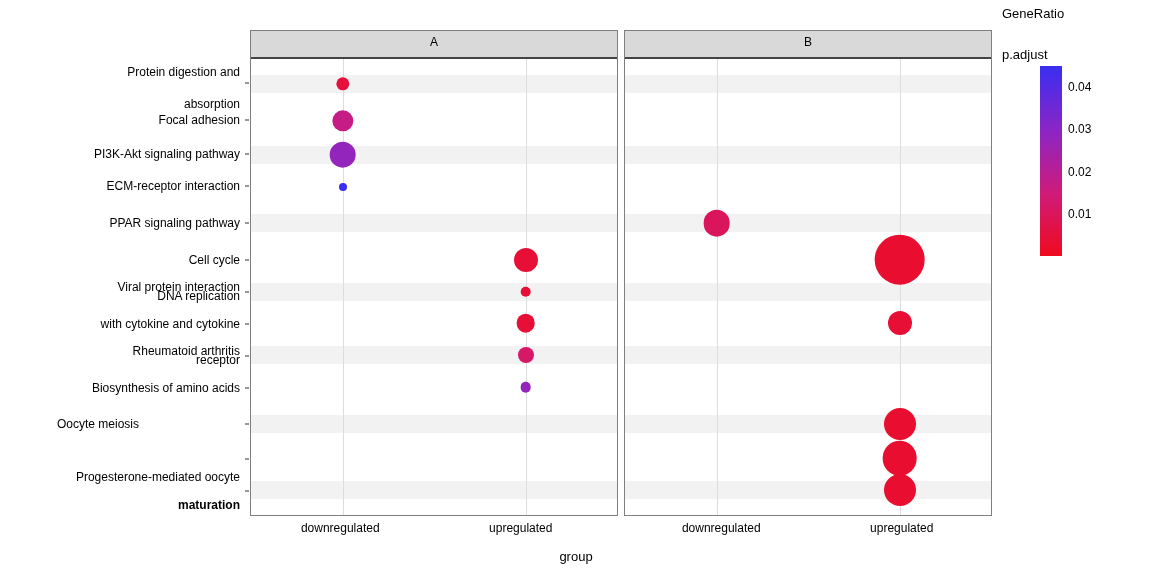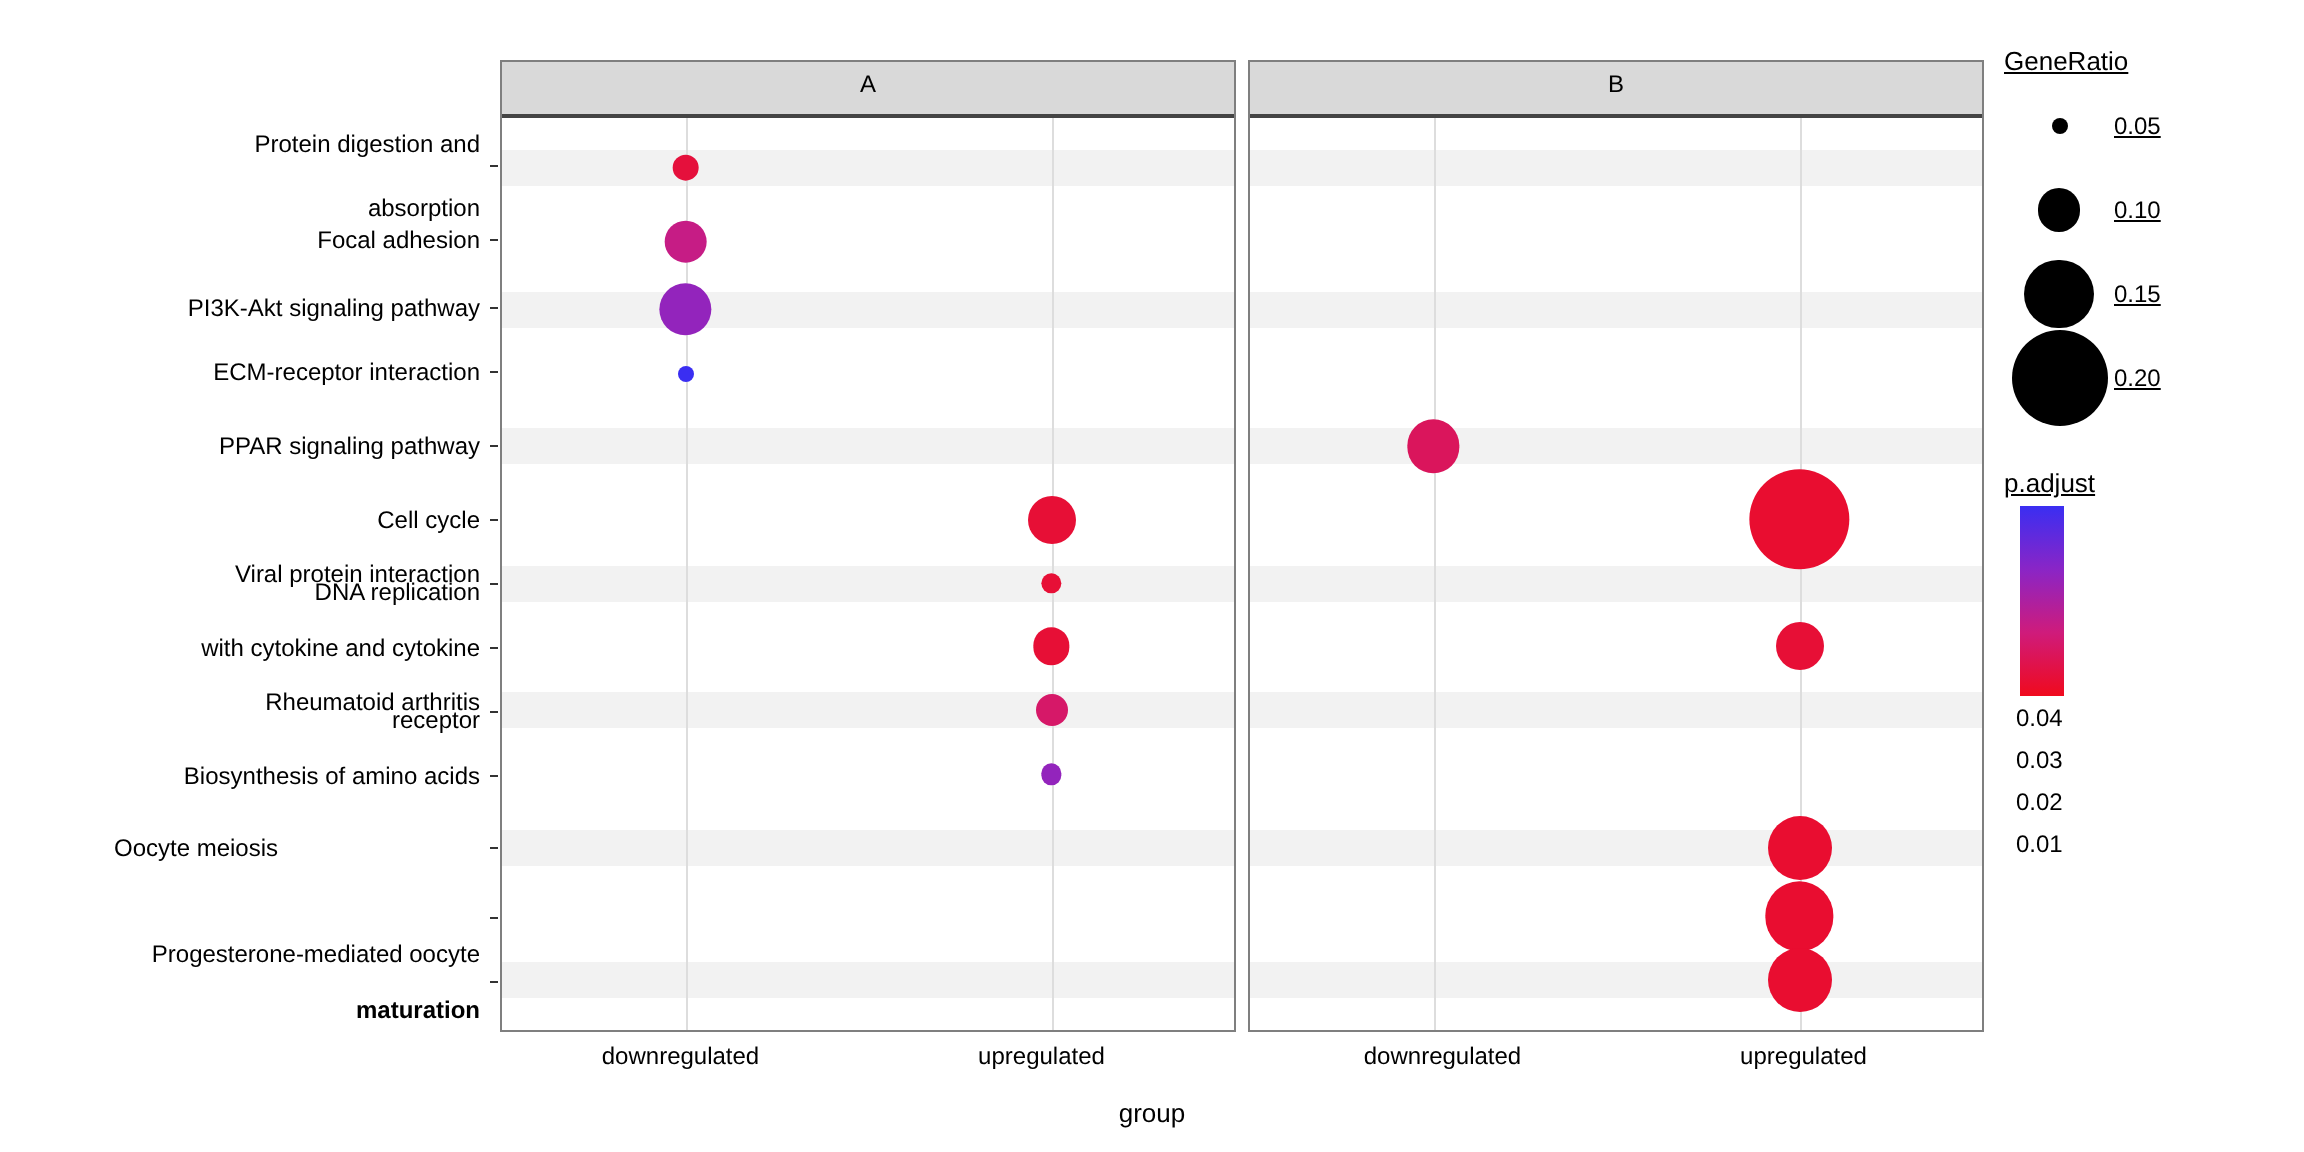--- a/index.html
+++ b/index.html
@@ -113,23 +113,22 @@
   .axis-title {
     position: absolute;
     font-size: 13px;
     left: 50%;
     bottom: 12px;
     transform: translateX(-50%);
   }
   .legends {
     position: absolute;
     right: 10px;
-    top: 23px;
+    top: 6px;
     width: 140px;
-    text-decoration: underline;
   }
   .legend-title {
     font-size: 13px;
     margin-bottom: 6px;
   }
   .legend-size {
     margin-bottom: 26px;
   }
   .legend-size-row {
     display: flex;
@@ -153,21 +152,21 @@
   .colorbar {
     width: 22px;
     height: 190px;
     background: linear-gradient(to bottom, #3a2ef2, #8a25c6, #cf1b7b, #f00a1d);
     margin-left: 8px;
   }
   .color-scale {
     position: relative;
     height: 190px;
     display: flex;
-    flex-direction: column;
+    flex-direction: row;
     justify-content: center;
   }
   .color-ticks {
     position: relative;
     width: 50px;
     height: 190px;
   }
   .color-tick-lab {
     position: absolute;
     left: 6px;
@@ -269,46 +268,20 @@
         <div class="x-label" style="left: 25%;">downregulated</div>
         <div class="x-label" style="left: 75%;">upregulated</div>
       </div>
     </div>
 
   <div class="axis-title">group</div>
 
   <div class="legends">
     <div class="legend-size">
       <div class="legend-title">GeneRatio</div>
-      <div id="size-legend-rows">
-          <div class="legend-size-row">
-            <div class="legend-size-sym">
-              <div style="width: 8px; height: 8px;"></div>
-            </div>
-            <div class="legend-size-lab">0.05</div>
-          </div>
-          <div class="legend-size-row">
-            <div class="legend-size-sym">
-              <div style="width: 21.3333px; height: 21.3333px;"></div>
-            </div>
-            <div class="legend-size-lab">0.10</div>
-          </div>
-          <div class="legend-size-row">
-            <div class="legend-size-sym">
-              <div style="width: 34.6667px; height: 34.6667px;"></div>
-            </div>
-            <div class="legend-size-lab">0.15</div>
-          </div>
-          <div class="legend-size-row">
-            <div class="legend-size-sym">
-              <div style="width: 48px; height: 48px;"></div>
-            </div>
-            <div class="legend-size-lab">0.20</div>
-          </div>
-        </div>
     </div>
     <div class="legend-color">
       <div class="legend-title">p.adjust</div>
       <div class="color-scale">
         <div class="colorbar"></div>
         <div class="color-ticks" id="color-ticks">
             <div class="color-tick-lab" style="top: 11.1111%;">0.04</div>
             <div class="color-tick-lab" style="top: 33.3333%;">0.03</div>
             <div class="color-tick-lab" style="top: 55.5556%;">0.02</div>
             <div class="color-tick-lab" style="top: 77.7778%;">0.01</div>

